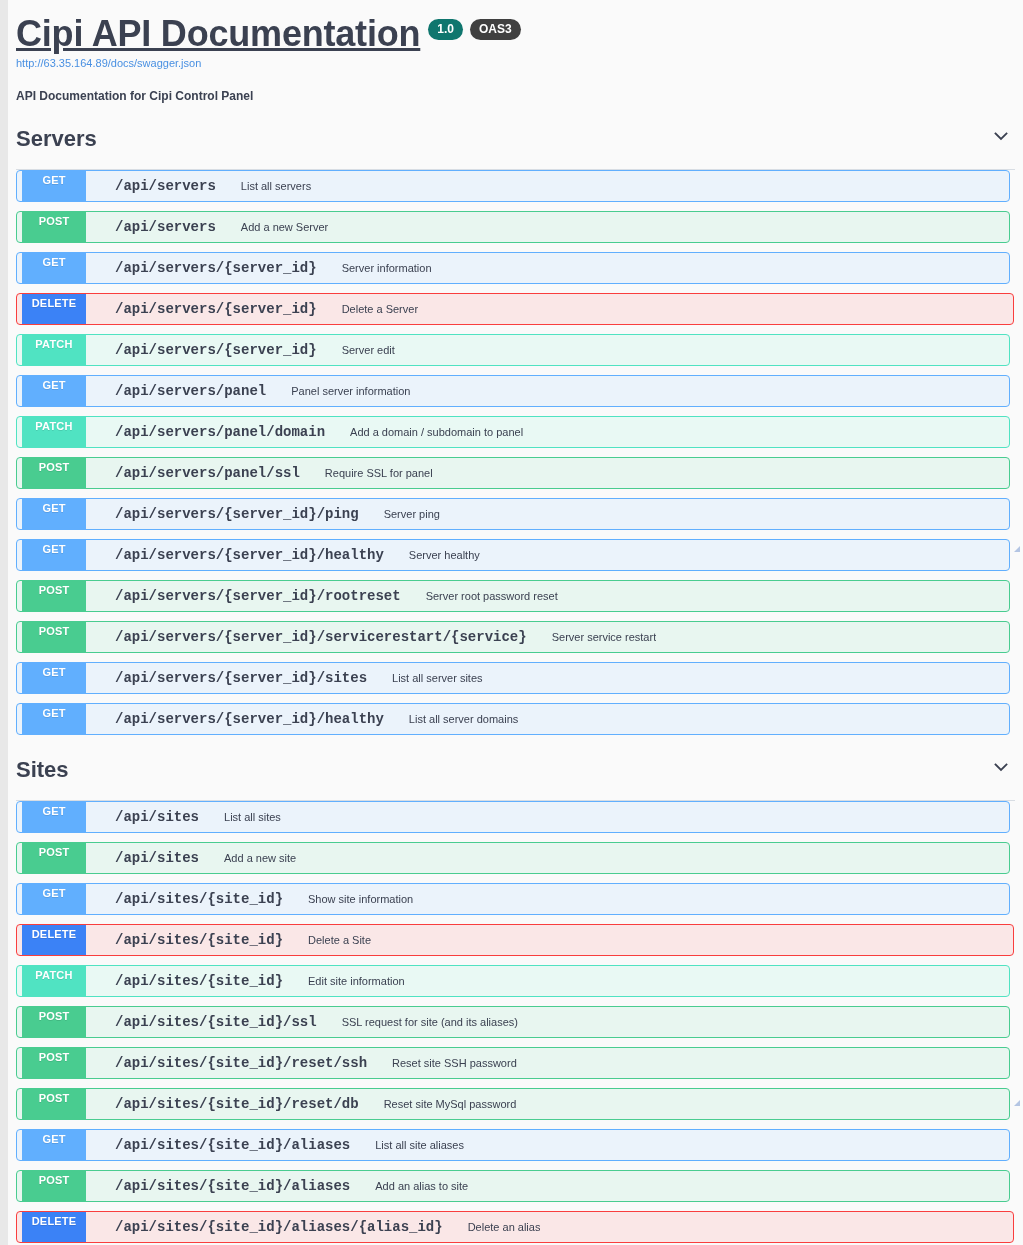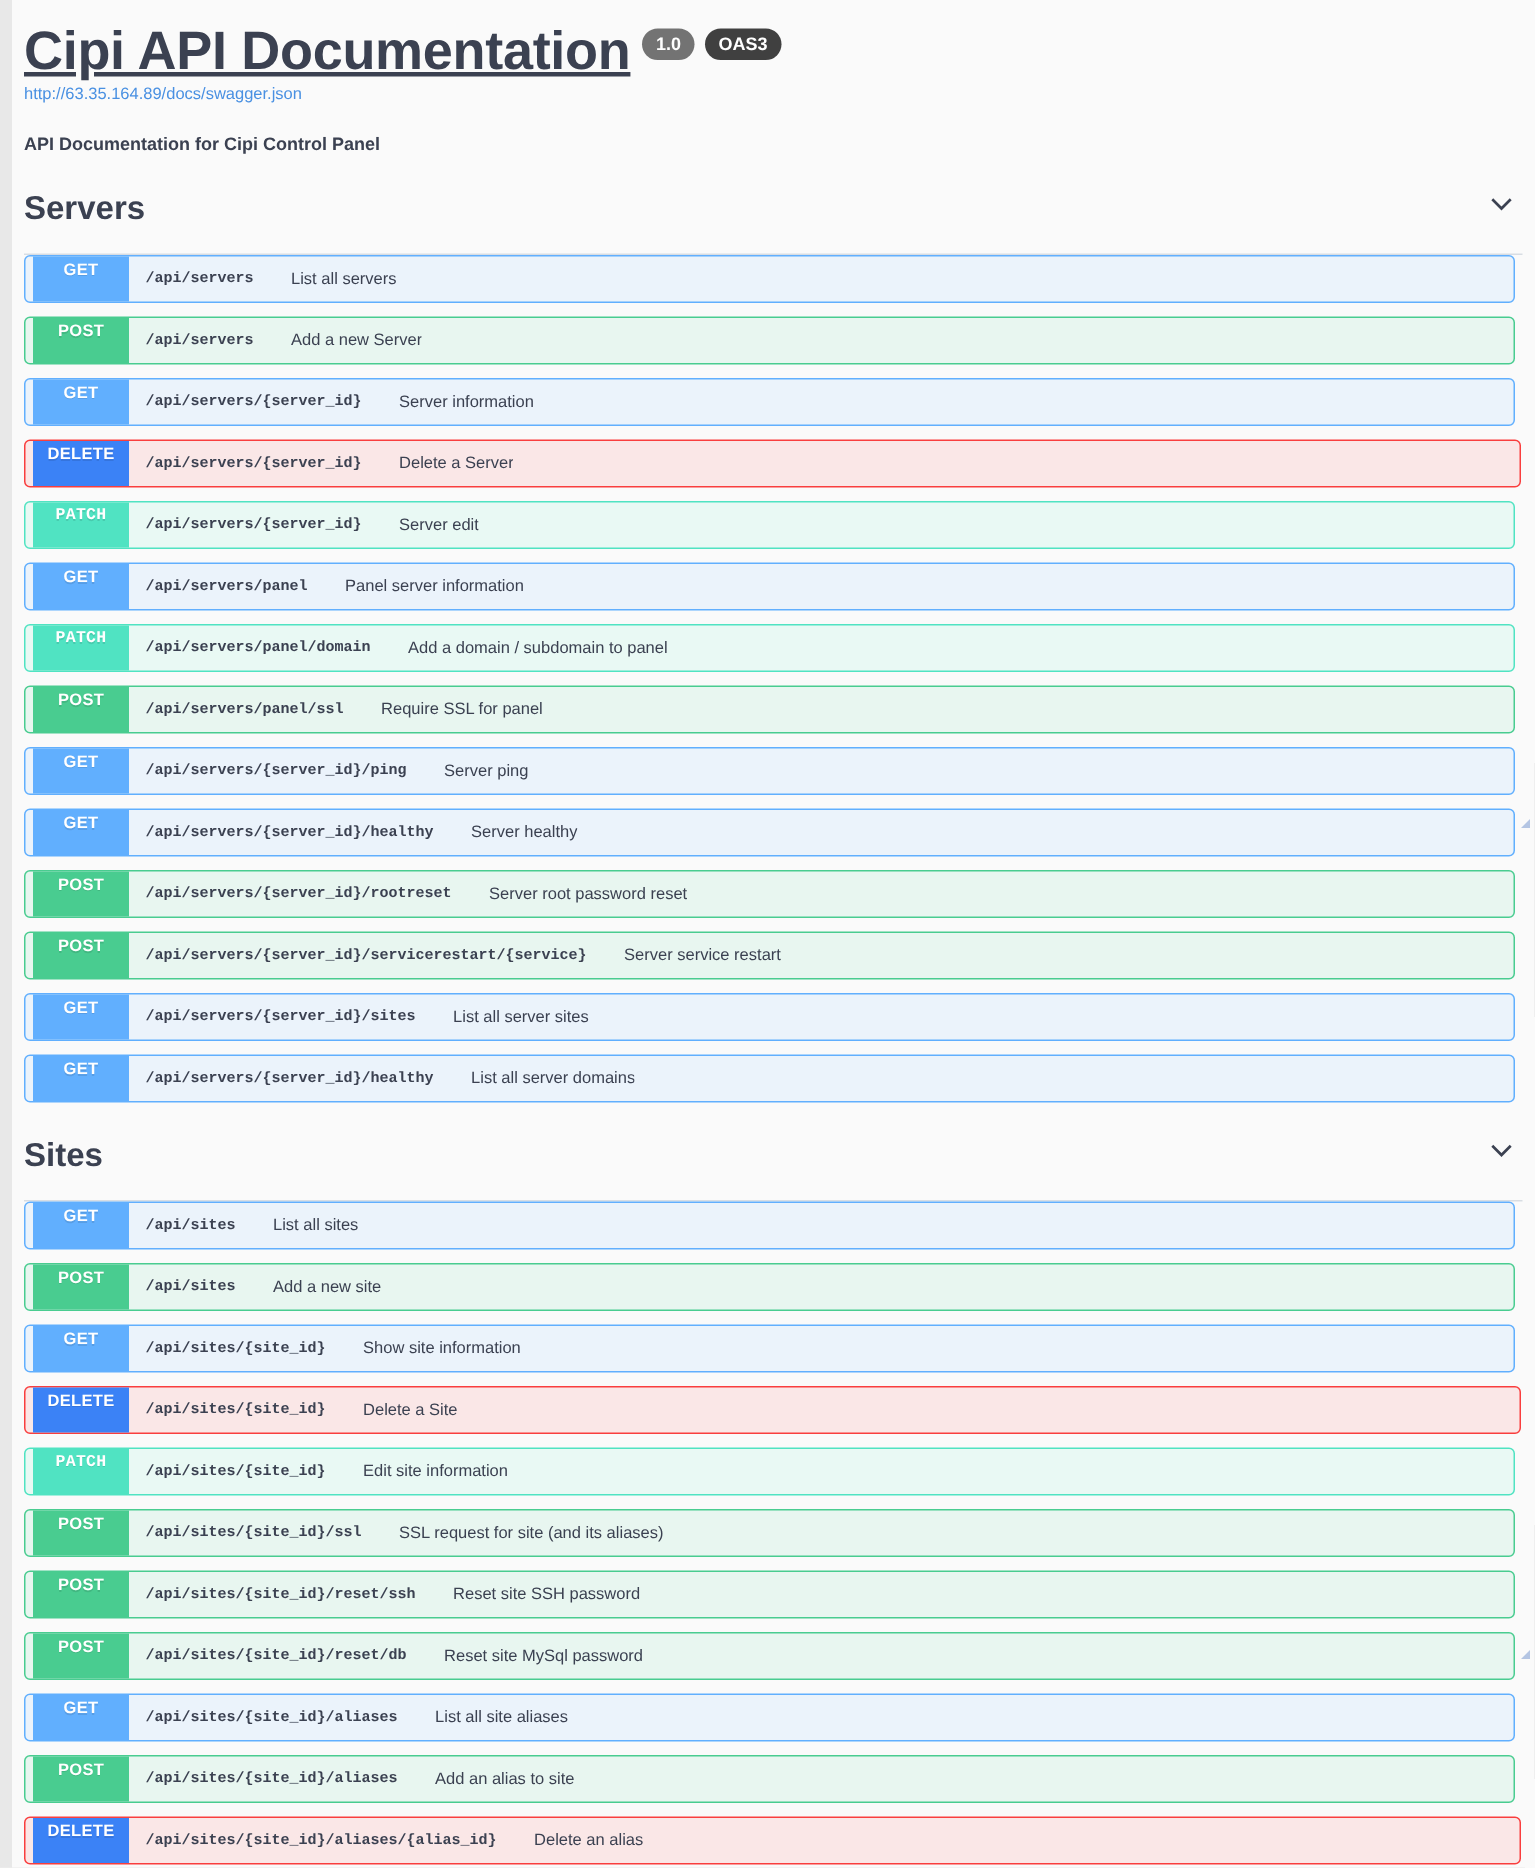--- a/index.html
+++ b/index.html
@@ -55,21 +55,21 @@
   .pill {
     display: inline-block;
     font-size: 12px;
     line-height: 12px;
     font-weight: bold;
     color: #ffffff;
     padding: 4px 9px 5px;
     border-radius: 57px;
     font-family: "Liberation Sans", sans-serif;
   }
-  .pill.version { background: #737373; }
+  .pill.version { background: #0f766e; }
   .pill.oas { background: #404040; }
 
   .spec-link {
     display: block;
     margin-top: 2px;
     font-size: 11px;
     line-height: 14px;
     color: #4990e2;
     text-decoration: none;
   }
@@ -136,23 +136,23 @@
     color: #ffffff;
     font-size: 11px;
     font-weight: bold;
     line-height: 24px;
     text-align: center;
     letter-spacing: 0.2px;
     text-shadow: 0 1px 0 rgba(0,0,0,0.1);
     font-family: "Liberation Sans", sans-serif;
   }
   .op-path {
-    margin-left: 11px;
+    margin-left: 29px;
     font-family: "Liberation Mono", monospace;
-    font-size: 10px;
+    font-size: 14px;
     font-weight: bold;
     color: #3b4151;
     white-space: nowrap;
   }
   .op-summary {
     margin-left: 9px;
     font-size: 11px;
     line-height: 14px;
     color: #3b4151;
     white-space: nowrap;
@@ -162,21 +162,21 @@
   }
 
   
   .op.get    { background: #ebf3fb; border-color: #61affe; }
   .op.get .op-method    { background: #61affe; }
   .op.post   { background: #e8f6f0; border-color: #49cc90; }
   .op.post .op-method   { background: #49cc90; }
   .op.delete { background: #fae7e7; border-color: #f93e3e; }
   .op.delete .op-method { background: #3b82f6; }
   .op.patch  { background: #e9f9f4; border-color: #50e3c2; }
-  .op.patch .op-method  { background: #50e3c2; font-family: Liberation Mono, monospace; }
+  .op.patch .op-method  { background: #50e3c2; }
 
   
   .sb-mark {
     position: absolute;
     right: 2px;
     width: 7px;
     height: 7px;
     opacity: 0.55;
   }
   .sb-mark svg { display: block; }

